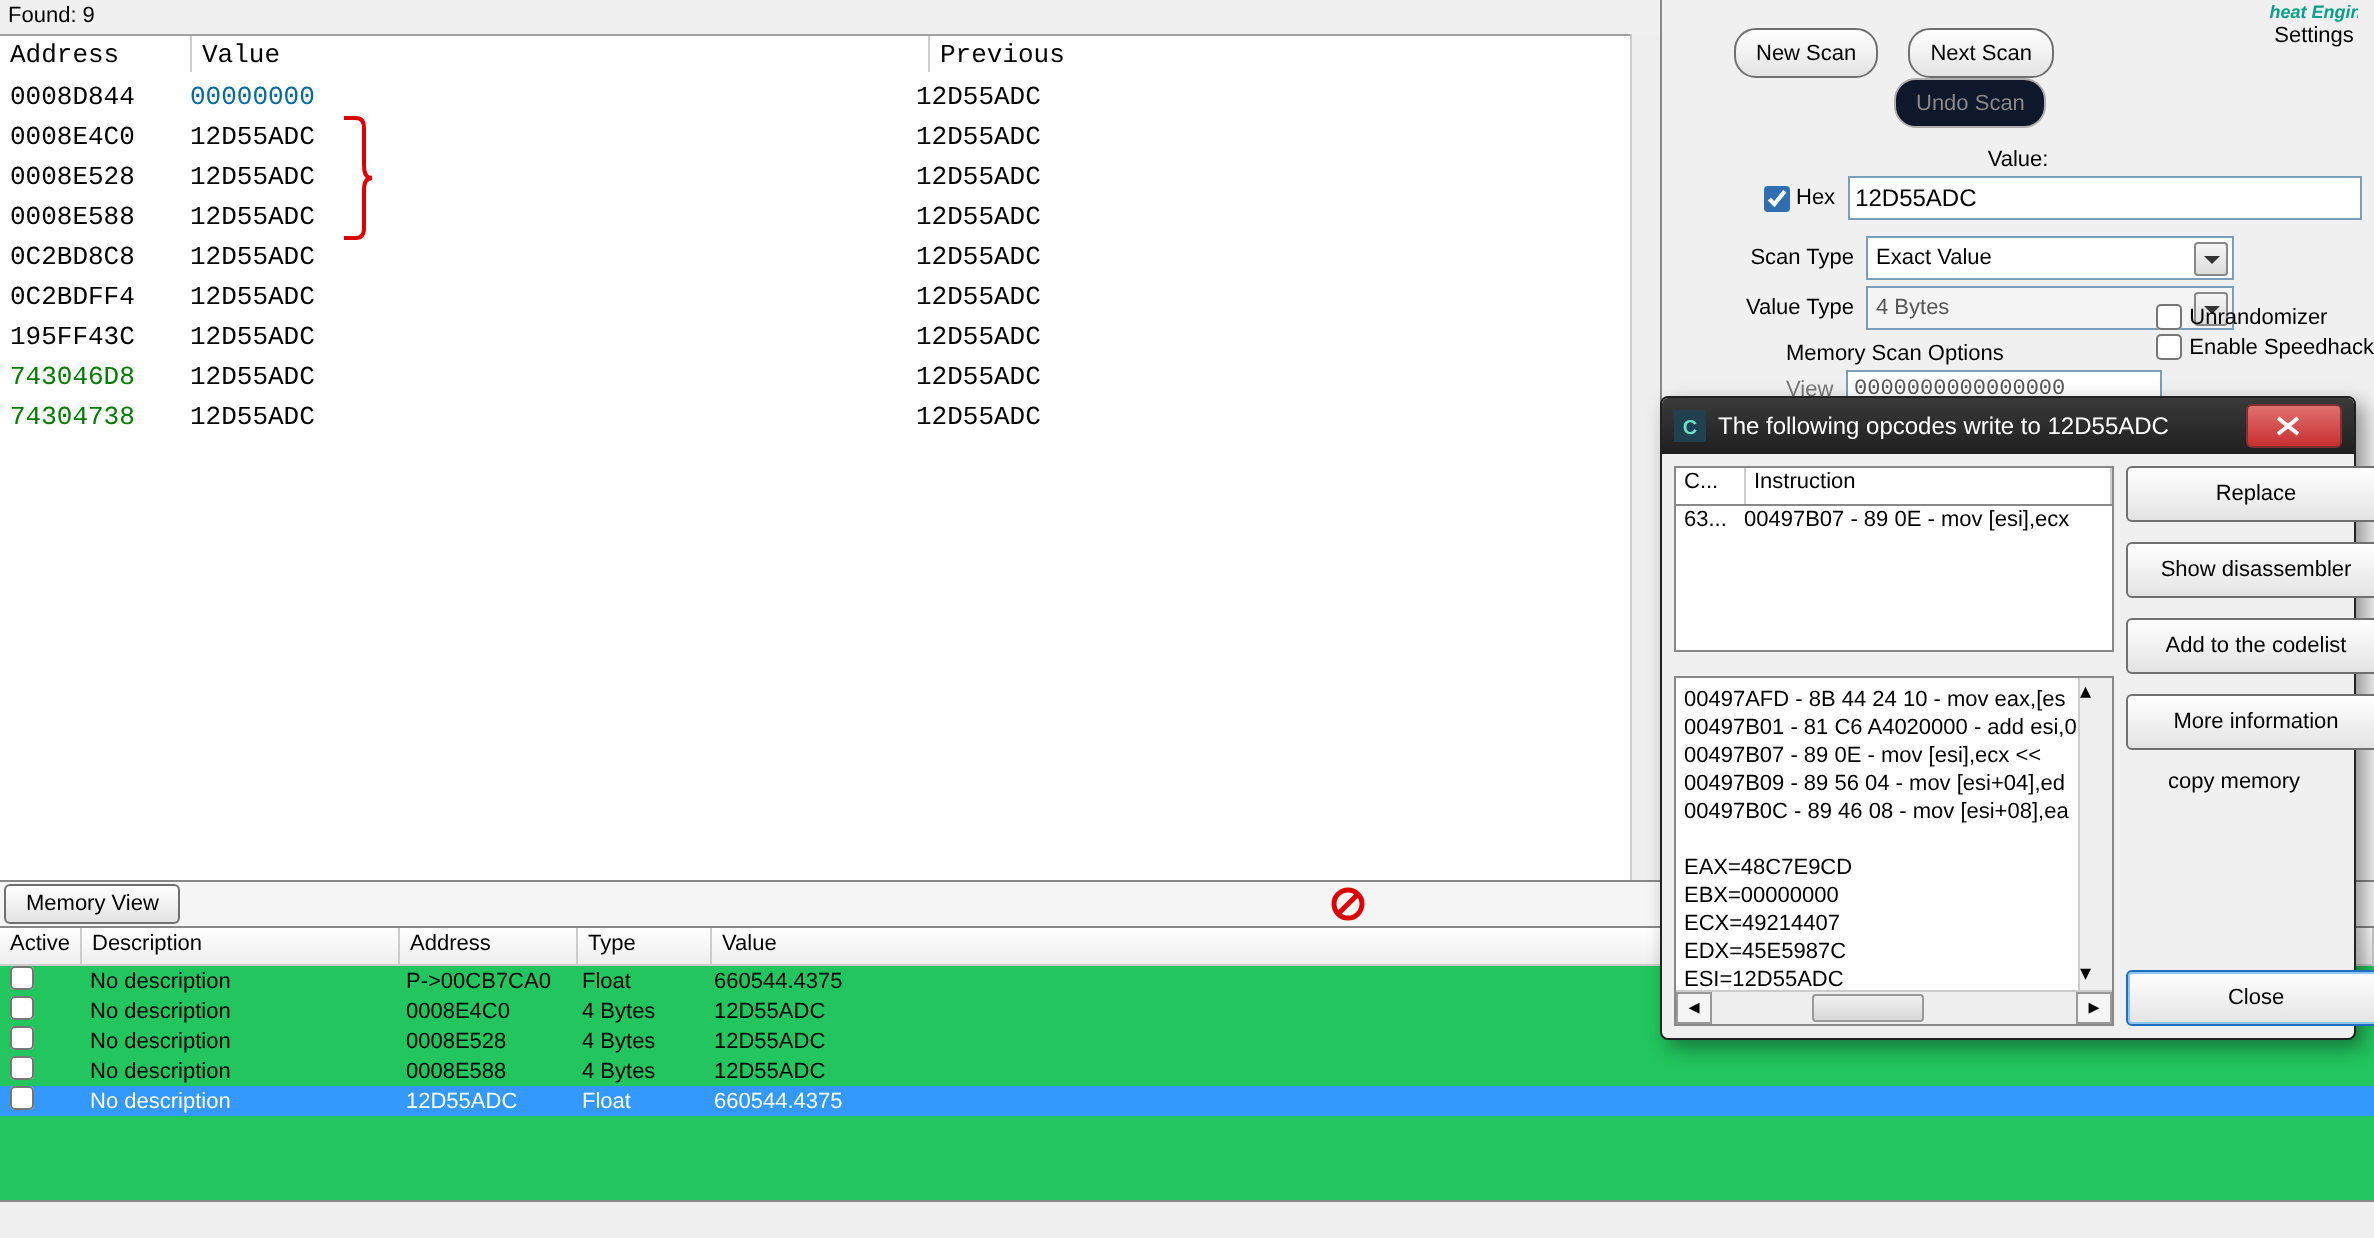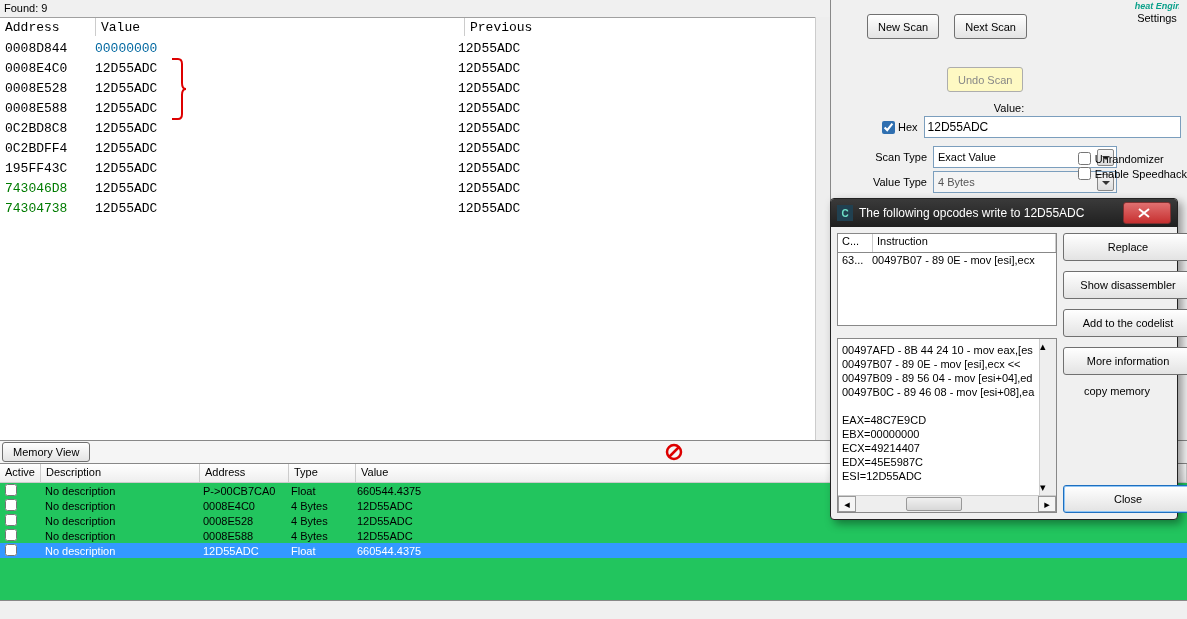--- a/index.html
+++ b/index.html
@@ -57,23 +57,23 @@
   .controls-panel {
     flex: 1; position: relative; background: #f0f0f0; padding: 6px;
   }
   .btn {
     display: inline-flex; align-items: center; justify-content: center;
     height: 23px; padding: 0 10px;
     background: linear-gradient(#fff,#e3e3e3);
     border: 1px solid #707070; border-radius: 3px;
     font-size: 11px; cursor: pointer;
   }
-  .btn.disabled { color:#888; border-color:#adadad; background:#fef9c3; cursor:default;margin-top:28px;}
+  .btn.disabled { color:#888; border-color:#adadad; background:#0f172a; cursor:default;}
   .ctrl-row-btns { margin: 8px 0 10px 30px; }
-  .ctrl-row-btns .btn { margin-right: 12px; }
+  .ctrl-row-btns .btn { margin-right: 12px; border-radius: 11px; }
   .settings-corner { position:absolute; top:-2px; right:8px; text-align:center; }
   .settings-corner svg { display:block; margin:0 auto;}
   .val-row { text-align:center; margin-top:6px; font-size:11px;}
   .hex-row { display:flex; align-items:center; margin: 2px 0 8px 45px;}
   .hex-row input[type=text] { flex:1; height:18px; border:1px solid #7b9ebd; padding:1px 3px; font-size:12px;}
   .hex-row label { margin-right:6px;}
   .hex-row input[type=checkbox]{ margin:0 3px 0 0; accent-color:#2f6fb0;}
   .lbl-row { display:flex; align-items:center; margin:3px 0 3px 30px;}
   .lbl-row .lab { width:60px; text-align:right; margin-right:6px;}
   .combo {
@@ -375,20 +375,21 @@
       </div>
       <div class="ow-instr-body" id="ow-instr-body">
           <div class="irow">
             <div class="ic">63...</div>
             <div class="ii">00497B07 - 89 0E  - mov [esi],ecx</div>
           </div>
         </div>
       <div class="ow-asm-box" id="ow-asm-box">
           <div>
             <div class="line">00497AFD - 8B 44 24 10  - mov eax,[es</div>
+            <div class="line">00497B01 - 81 C6 A4020000 - add esi,0</div>
             <div class="line">00497B07 - 89 0E  - mov [esi],ecx &lt;&lt;</div>
             <div class="line">00497B09 - 89 56 04  - mov [esi+04],ed</div>
             <div class="line">00497B0C - 89 46 08  - mov [esi+08],ea</div>
             <div class="line">&nbsp;</div>
             <div class="line">EAX=48C7E9CD</div>
             <div class="line">EBX=00000000</div>
             <div class="line">ECX=49214407</div>
             <div class="line">EDX=45E5987C</div>
             <div class="line">ESI=12D55ADC</div>
           </div>

